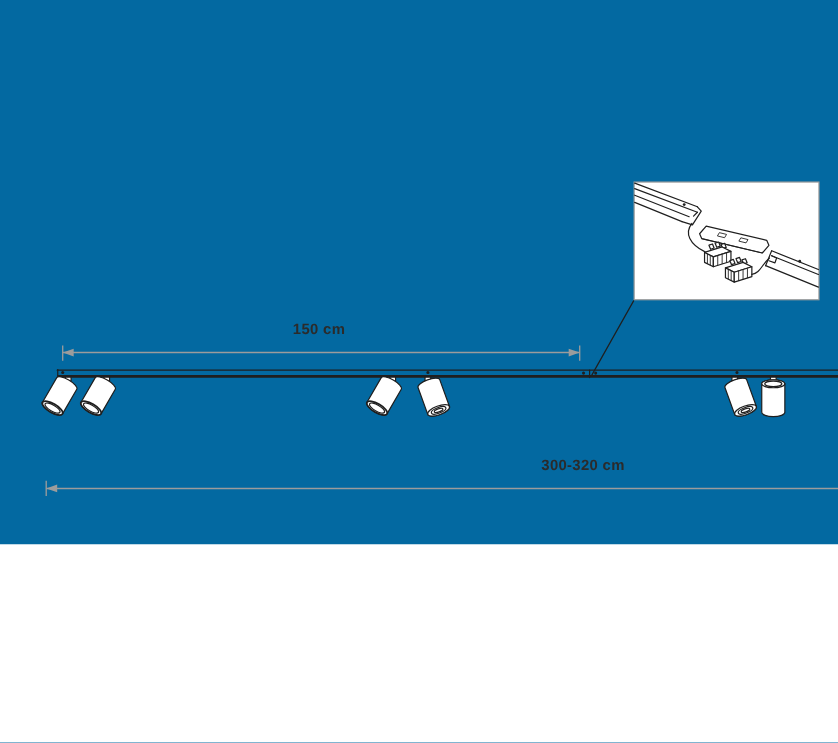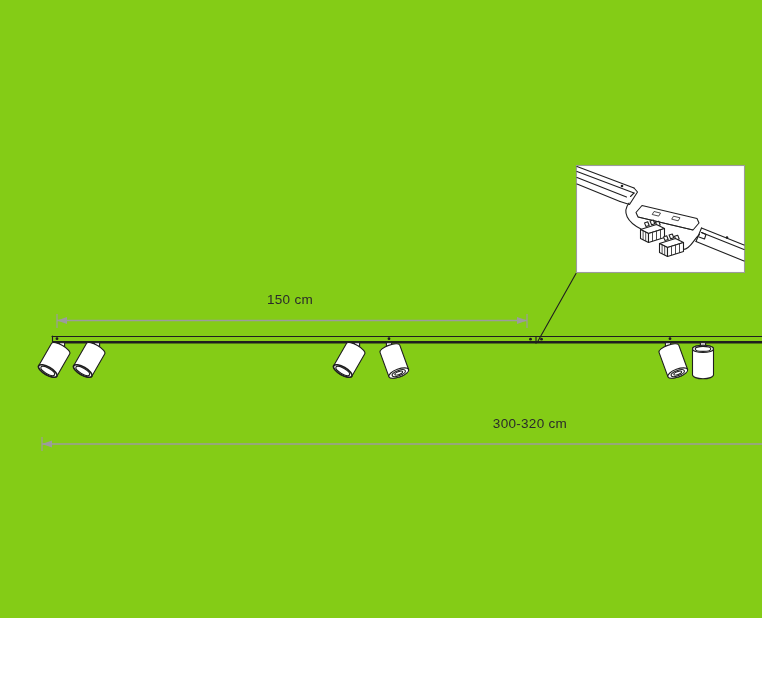--- a/index.html
+++ b/index.html
@@ -3,24 +3,25 @@
 <meta charset="utf-8">
 <style>
   html, body {
     margin: 0;
     padding: 0;
     background: #ffffff;
   }
   .stage {
     position: relative;
     width: 762px;
-    height: 618px;
-    background: #84cc16;
+    height: 495px;
+    background: #0369a1;
     overflow: hidden;
     font-family: "Liberation Sans", sans-serif;
+    font-weight: bold;
   }
   svg { display: block; }
 
   
   .ln      { stroke: #1f1f1f; stroke-width: 1.1; fill: none; stroke-linecap: round; stroke-linejoin: round; }
   .ln-thin { stroke: #1f1f1f; stroke-width: 0.8; fill: none; }
   .thick   { stroke-width: 2.4; stroke-linecap: butt; }
   .cyl     { stroke: #1f1f1f; stroke-width: 1.1; fill: #ffffff; stroke-linejoin: round; }
   .rim     { stroke: #1f1f1f; stroke-width: 1.6; fill: #ffffff; }
   .dot     { fill: #1f1f1f; stroke: none; }

